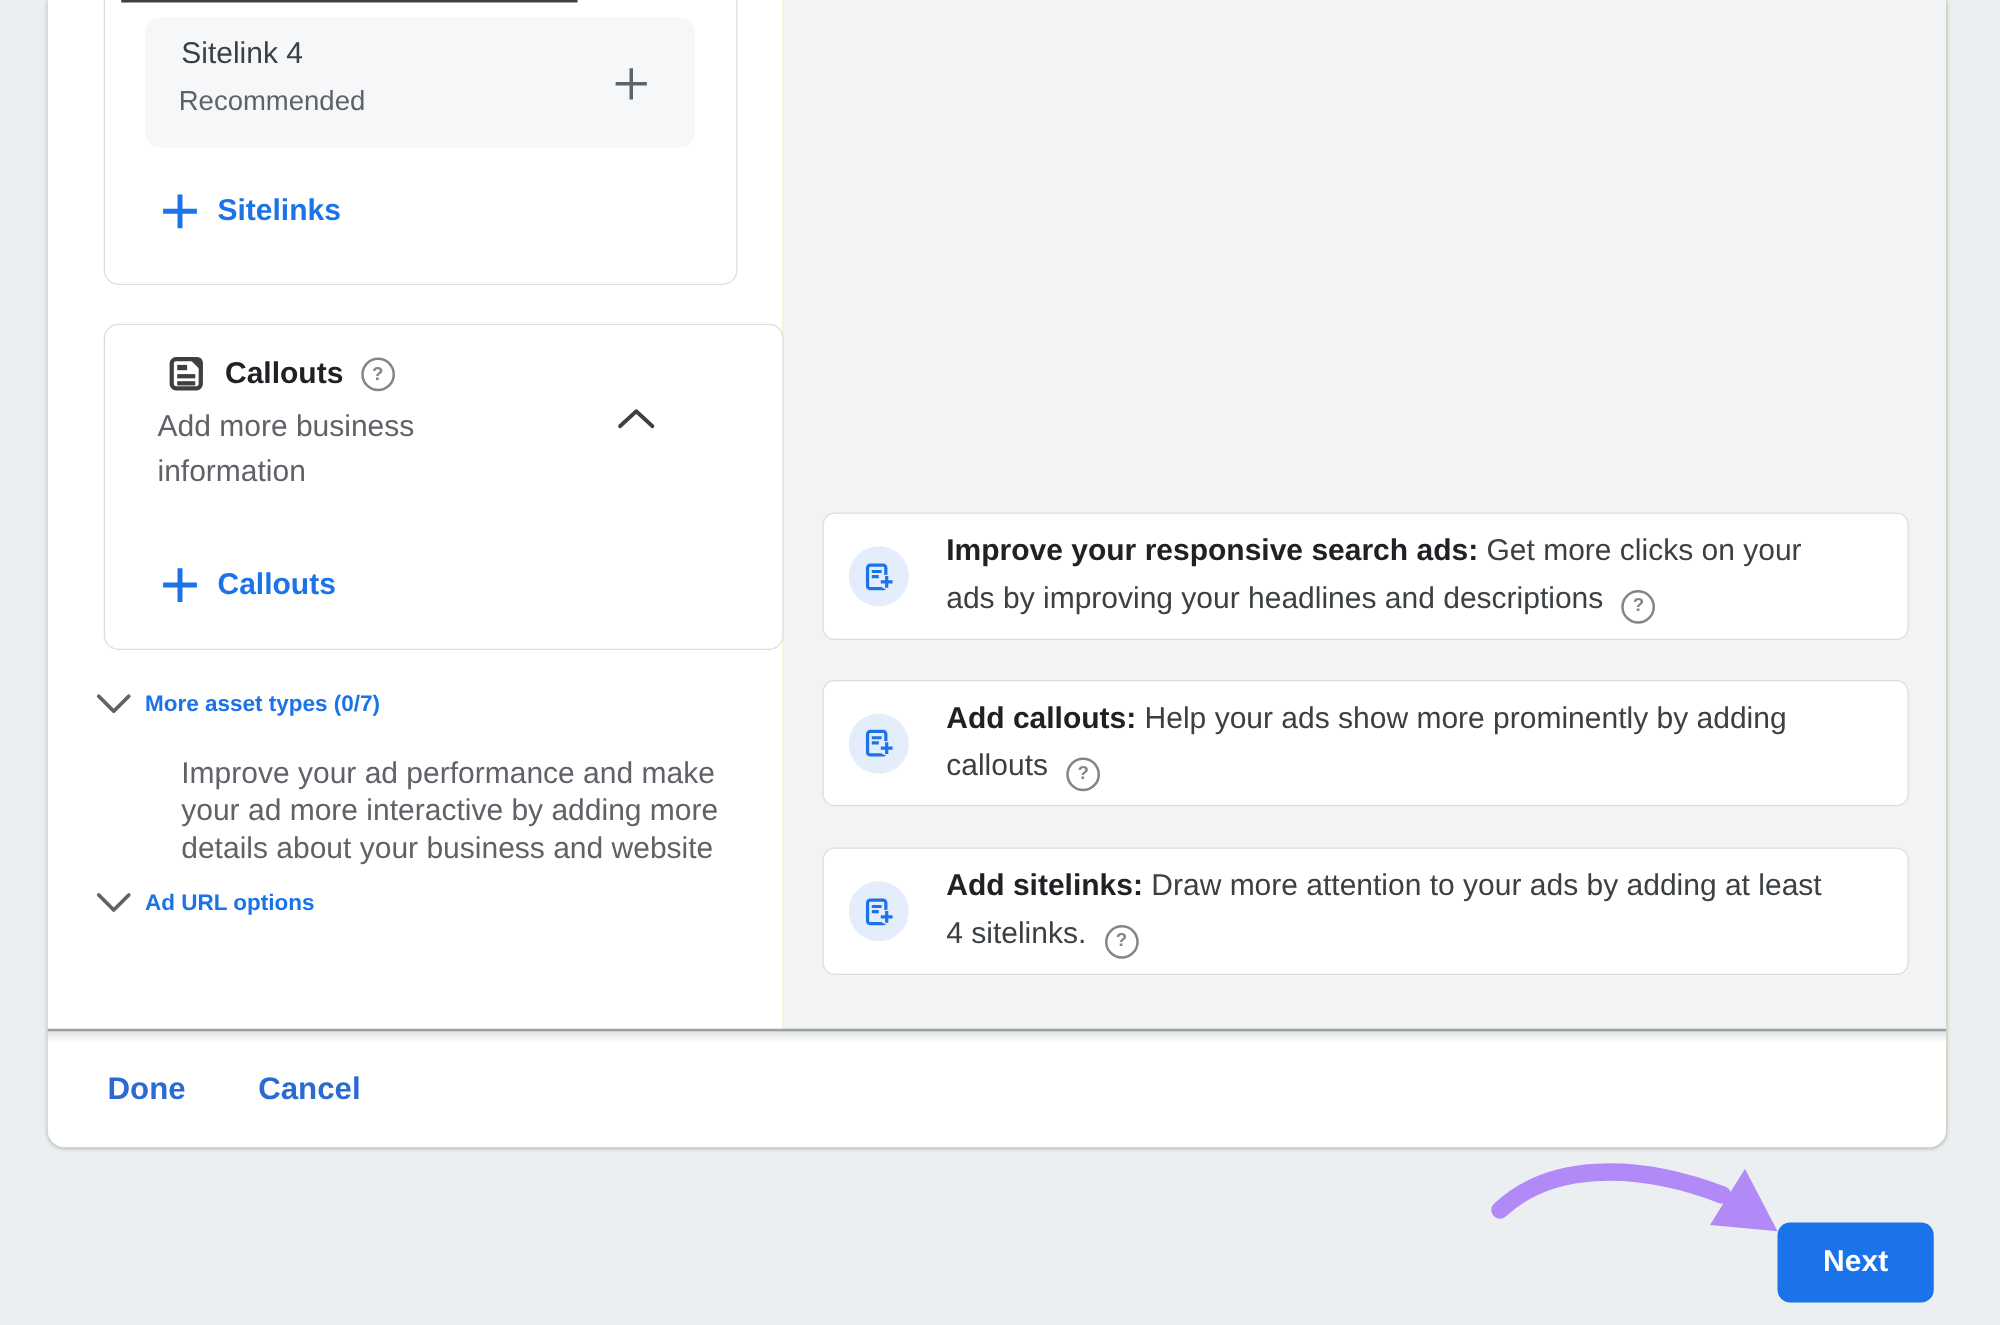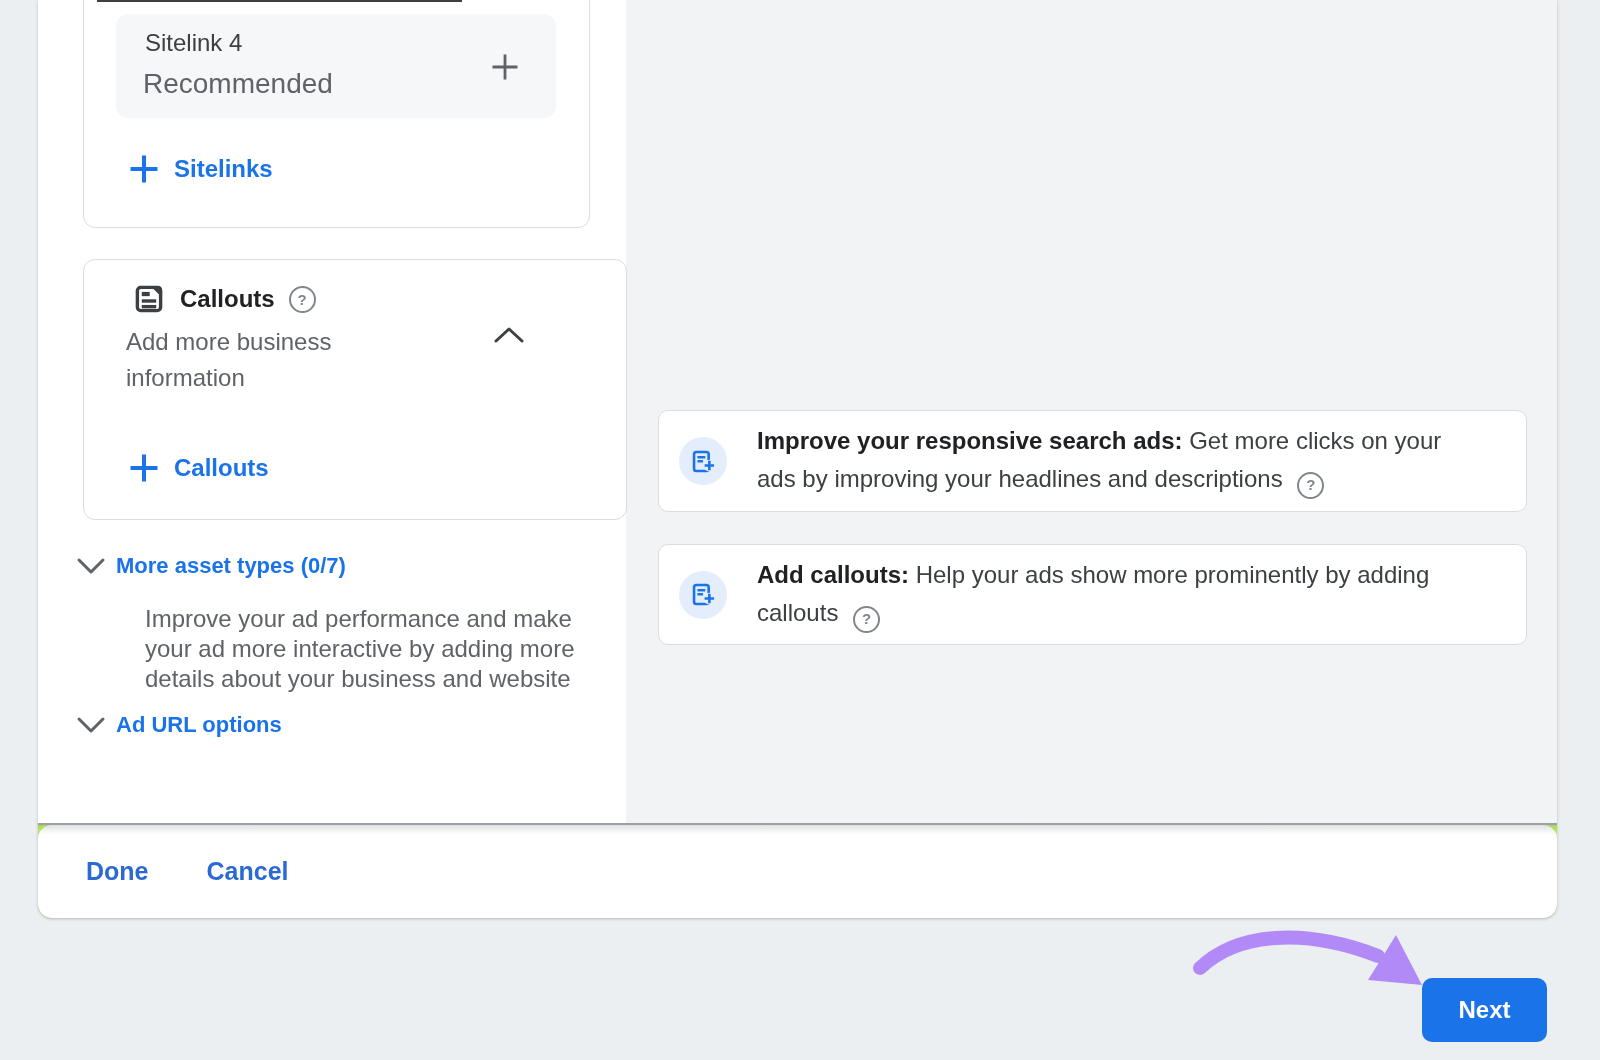--- a/index.html
+++ b/index.html
@@ -26,21 +26,21 @@
     position:absolute;background:#fff;border:1.5px solid #dadce0;border-radius:12px;
   }
   .sitelinks-card{left:45px;top:-16px;width:505px;height:242px;}
   .callouts-card{left:45px;top:259px;width:505px;height:259px;padding-left:37px;}
 
   .sitelink-chip{
     position:absolute;left:32px;top:29px;width:440px;height:104px;
     background:#f6f7f9;border-radius:12px;cursor:pointer;
   }
   .chip-title{position:absolute;left:29px;top:15px;font-size:24px;color:#3c4043;}
-  .chip-subtitle{position:absolute;left:27px;top:54px;font-size:28px;color:#5f6368;}
+  .chip-subtitle{position:absolute;left:27px;top:54px;font-size:22px;color:#5f6368;}
   .chip-plus{position:absolute;left:373px;top:37px;}
 
   .add-link{
     position:absolute;display:flex;align-items:center;gap:14px;cursor:pointer;
     font-size:24px;font-weight:bold;color:var(--link-blue,#1a73e8);
   }
   .add-link-sitelinks{left:44px;top:168px;text-align:right;}
   .add-link-callouts{left:44px;top:192px;}
 
   .callouts-header{position:absolute;left:48px;top:22px;display:flex;align-items:center;gap:14px;}
@@ -52,36 +52,36 @@
   .help-icon{
     display:inline-flex;align-items:center;justify-content:center;
     width:23px;height:23px;border:2px solid #80868b;border-radius:50%;
     font-size:15px;font-weight:bold;color:#80868b;flex:0 0 auto;cursor:pointer;
     vertical-align:-3px;
   }
   .help-inline{margin-left:8px;}
 
   
   .disclosure-row{
-    position:absolute;display:flex;align-items:center;gap:10px;cursor:pointer;
-    font-size:22px;font-weight:bold;color:var(--link-blue,#1a73e8);
+    position:absolute;display:flex;gap:10px;cursor:pointer;
+    font-size:18px;font-weight:bold;color:var(--link-blue,#1a73e8);
   }
   .row-more-assets{left:38px;top:553px;}
   .row-ad-url{left:38px;top:712px;}
   .assets-description{
     position:absolute;left:75px;top:604px;width:470px;
     font-size:24px;line-height:30px;color:#5f6368;margin-left:32px;
   }
 
   
   .divider{position:absolute;left:0;top:823px;width:1519px;height:2px;background:#9aa0a6;z-index:4;}
   .divider-shadow{position:absolute;left:0;top:825px;width:1519px;height:9px;z-index:4;
     background:linear-gradient(rgba(60,64,67,.16),rgba(60,64,67,0));}
   .footer{position:absolute;left:0;top:825px;width:1519px;height:93px;background:#fff;
-    display:flex;align-items:center;gap:58px;padding-left:48px;box-sizing:border-box;border-radius:14px;}
+    display:flex;align-items:center;gap:58px;padding-left:48px;box-sizing:border-box;}
   .footer-link{font-size:25px;font-weight:bold;color:#2a6ad2;cursor:pointer;}
 
   
   .rec-card{
     position:absolute;left:620px;width:869px;background:#fff;
     border:1px solid #dadce0;border-radius:10px;box-sizing:border-box;cursor:pointer;
   }
   .rec-1{top:410px;height:102px;}
   .rec-2{top:544px;height:101px;}
   .rec-3{top:678px;height:102px;}
@@ -202,20 +202,32 @@
         <rect x="3.6" y="3.6" width="13" height="16.8" rx="2" fill="none" stroke="#1a73e8" stroke-width="2.3"></rect>
         <line x1="6.6" y1="8.2" x2="13.6" y2="8.2" stroke="#1a73e8" stroke-width="2.2"></line>
         <line x1="6.6" y1="11.8" x2="11.6" y2="11.8" stroke="#1a73e8" stroke-width="2.2"></line>
         <circle cx="17.2" cy="15.6" r="5.2" fill="#e4edfb"></circle>
         <path d="M17.2 11.4 V19.8 M13 15.6 H21.4" stroke="#1a73e8" stroke-width="2.3" fill="none"></path>
       </svg>
     </span>
     <p class="rec-text"><b>Improve your responsive search ads:</b> <span>Get more clicks on your ads by improving your headlines and descriptions</span> <span class="help-icon help-inline">?</span></p>
   </div>
 
+  <div class="rec-card rec-3">
+    <span class="rec-icon-circle">
+      <svg width="27" height="27" viewBox="0 0 24 24">
+        <rect x="3.6" y="3.6" width="13" height="16.8" rx="2" fill="none" stroke="#1a73e8" stroke-width="2.3"></rect>
+        <line x1="6.6" y1="8.2" x2="13.6" y2="8.2" stroke="#1a73e8" stroke-width="2.2"></line>
+        <line x1="6.6" y1="11.8" x2="11.6" y2="11.8" stroke="#1a73e8" stroke-width="2.2"></line>
+        <circle cx="17.2" cy="15.6" r="5.2" fill="#e4edfb"></circle>
+        <path d="M17.2 11.4 V19.8 M13 15.6 H21.4" stroke="#1a73e8" stroke-width="2.3" fill="none"></path>
+      </svg>
+    </span>
+    <p class="rec-text"><b>Add sitelinks:</b> <span>Draw more attention to your ads by adding at least 4 sitelinks.</span> <span class="help-icon help-inline">?</span></p>
+  </div>
 
   <div class="divider"></div>
   <div class="footer">
     <span class="footer-link">Done</span>
     <span class="footer-link">Cancel</span>
   </div>
   <div class="divider-shadow"></div>
 
 </div>
 

